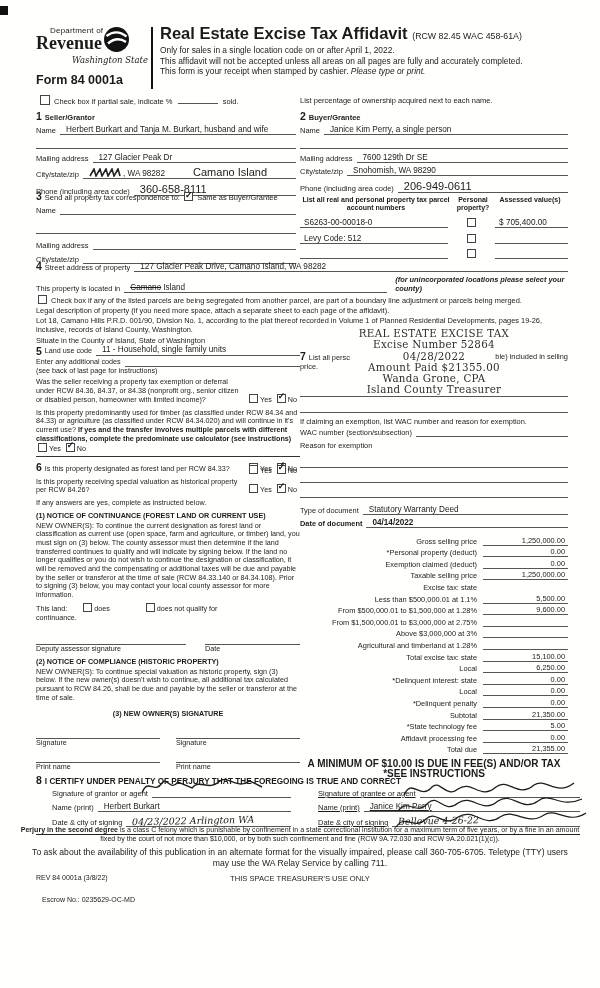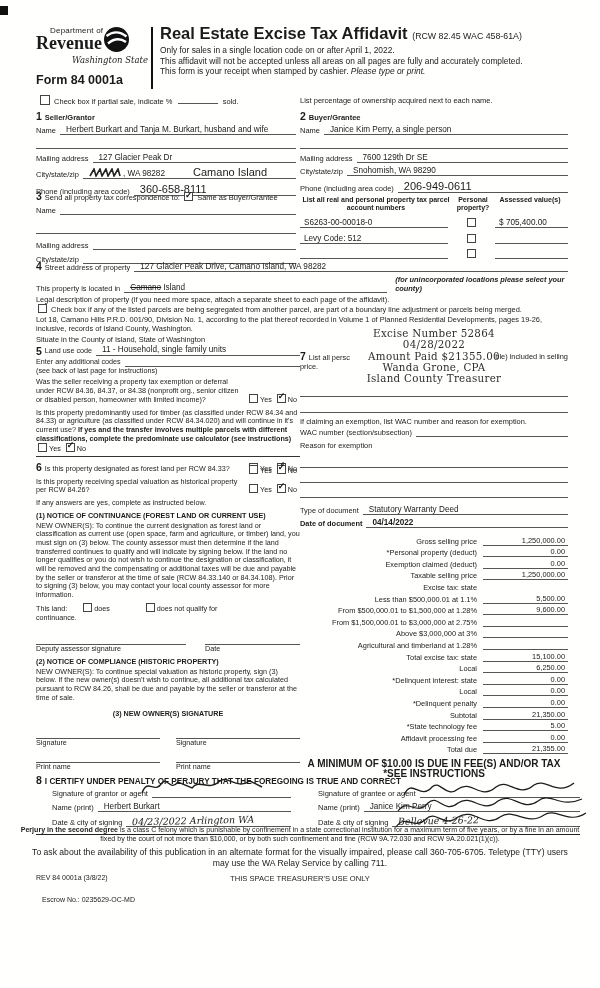--- a/index.html
+++ b/index.html
@@ -60,21 +60,21 @@
   
   .frow{display:flex;justify-content:flex-end;align-items:flex-end;height:11.6px;}
   .flabel{text-align:right;padding-right:6px;white-space:nowrap;}
   .fval{width:82px;text-align:right;border-bottom:1px solid #555;padding-right:3px;min-height:8px;}
   .fval.noline{border-bottom:none;}
   .minnote{font-weight:bold;font-size:10px;text-align:center;margin-top:5px;}
   
   .sec8{position:absolute;left:36px;top:774px;width:544px;}
   .s8cols{display:flex;justify-content:space-between;margin-top:3px;}
   .s8L{width:255px;padding-left:16px;box-sizing:border-box;position:relative;}
-  .s8R{width:262px;position:relative;}
+  .s8R{width:262px;position:relative;text-decoration:underline;}
   .hand{font-family:"DejaVu Serif",serif;font-style:italic;font-size:9.5px;color:#222;display:inline-block;transform:rotate(-1.2deg);}
   .sig-svg{position:absolute;pointer-events:none;}
   .footer-rule{border-top:1.3px solid #222;margin-top:3px;}
   .perjury{position:absolute;left:18px;top:826px;width:564px;font-size:7.1px;line-height:8.8px;text-align:center;}
   .avail{position:absolute;left:30px;top:847px;width:540px;font-size:8.6px;line-height:10.6px;text-align:center;}
   .rev-label{position:absolute;left:36px;top:874px;font-size:7px;}
   .treas{position:absolute;left:0;top:874px;width:600px;text-align:center;font-size:7.6px;}
   .escrow{position:absolute;left:42px;top:896px;font-size:7px;}
   .scrib{vertical-align:-1px;}
 </style>
@@ -209,27 +209,28 @@
     <div class="fl" style="margin-bottom:2.5px;">
         <span class="secnum">4</span>
         <span class="lab">Street address of property</span>
         <span class="val fill">127 Glacier Peak Drive, Camano Island, WA 98282</span>
       </div>
     <div class="fl" style="margin-bottom:2.5px;">
       <span class="lab">This property is located in</span>
       <span class="val" style="flex:0 0 255px;"><span class="strike fill">Camano</span> <span class="fill">Island</span></span>
       <span class="bi" style="margin-left:8px;">(for unincorporated locations please select your county)</span>
     </div>
+    <div style="margin-bottom:1px;"><span class="cb"></span> <span>Check box if any of the listed parcels are being segregated from another parcel, are part of a boundary line adjustment or parcels being merged.</span></div>
     <div>Legal description of property (if you need more space, attach a separate sheet to each page of the affidavit).</div>
-    <div style="margin-bottom:1px;"><span class="cb"></span> <span>Check box if any of the listed parcels are being segregated from another parcel, are part of a boundary line adjustment or parcels being merged.</span></div>
     <div class="legal" style="width:520px;">Lot 18, Camano Hills P.R.D. 001/90, Division No. 1, according to the plat thereof recorded in Volume 1 of Planned Residential Developments, pages 19-26, inclusive, records of Island County, Washington.</div>
     <div class="legal">Situate in the County of Island, State of Washington</div>
   </div>
 
   <div class="stamp">
+    <div>REAL ESTATE EXCISE TAX</div>
     <div>Excise Number 52864</div>
     <div>04/28/2022</div>
     <div>Amount Paid $21355.00</div>
     <div>Wanda Grone, CPA</div>
     <div>Island County Treasurer</div>
   </div>
 
   <div class="colL">
     <div class="fl" style="margin-bottom:2px;">
         <span class="secnum">5</span>

